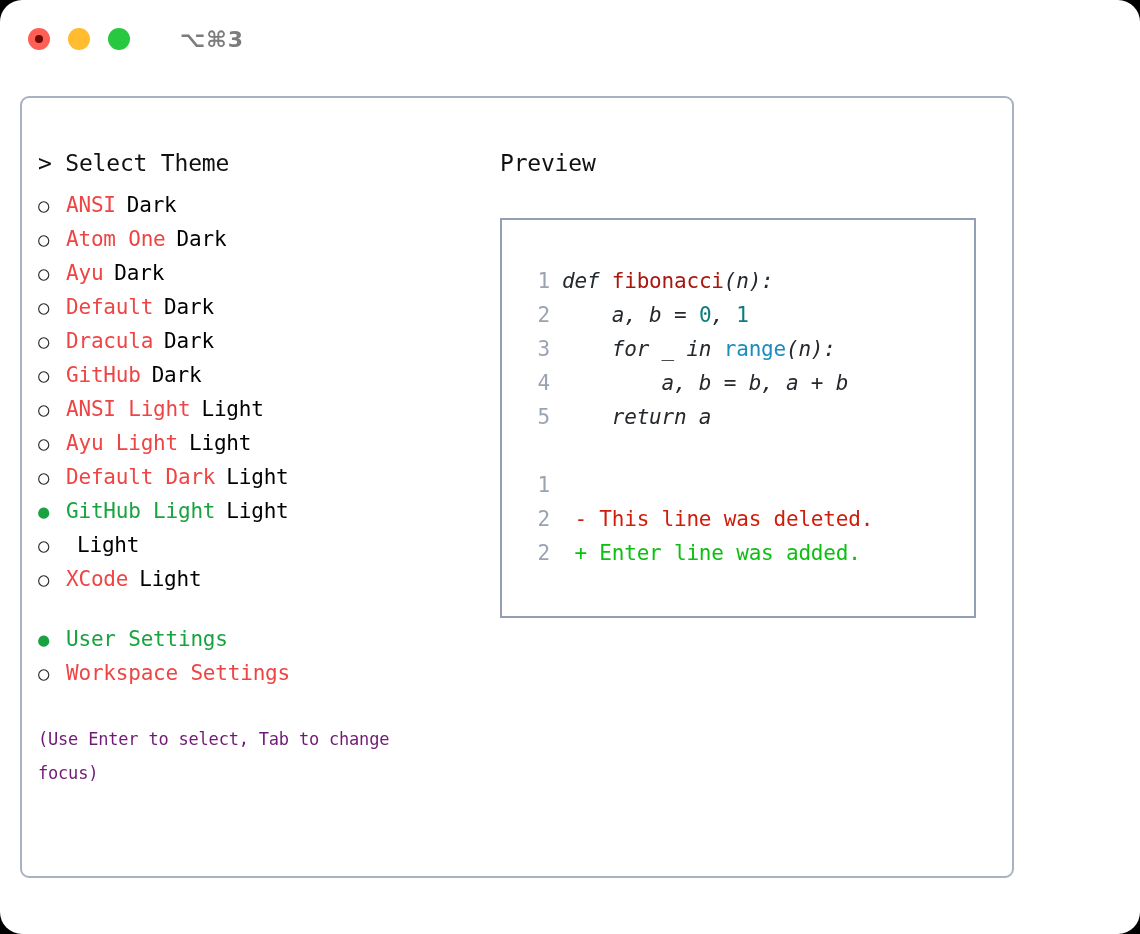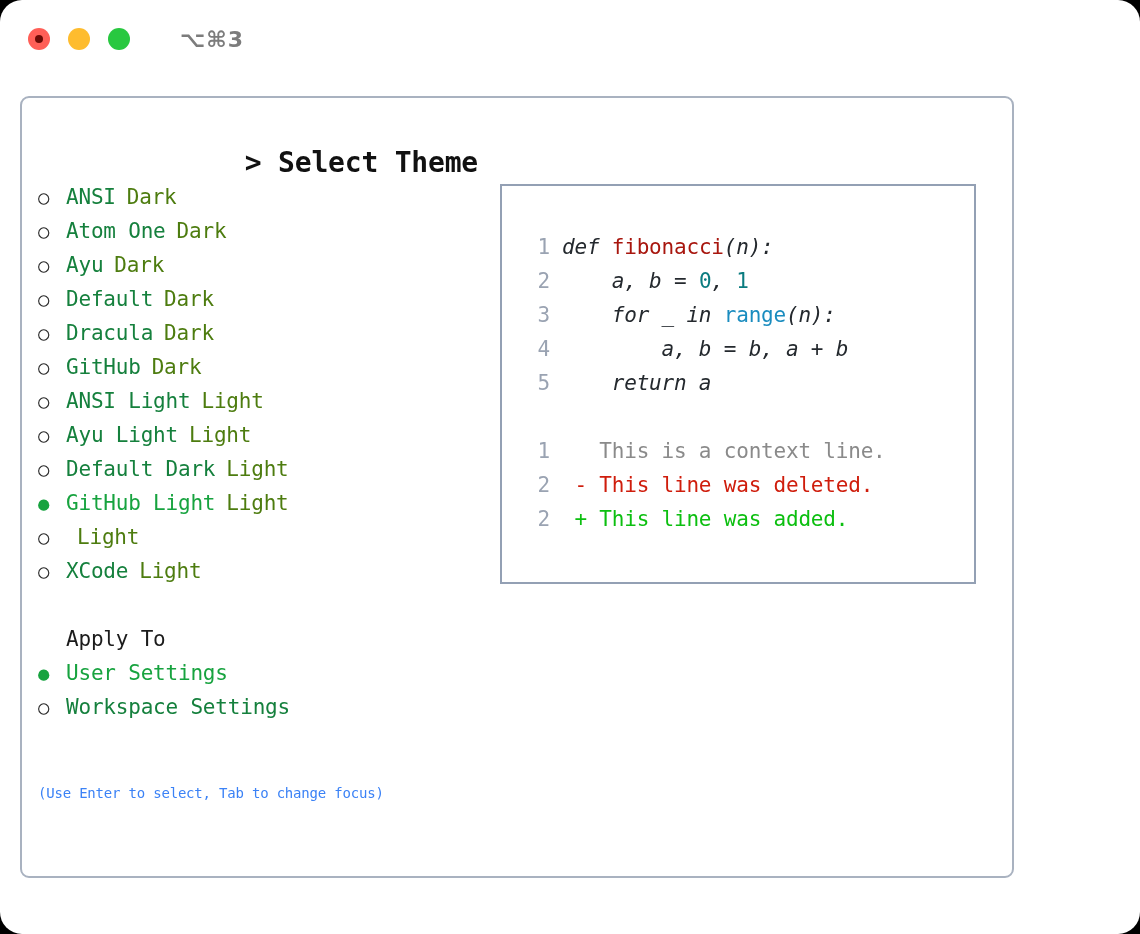--- a/index.html
+++ b/index.html
@@ -86,27 +86,26 @@
     width: 440px;
   }
   .col-right {
     position: absolute;
     left: 478px;
     top: 48px;
     width: 500px;
   }
   
   .heading {
-    font-size: 28px;
-    font-weight: 700;
+    font-size: 23px;
+    font-weight: 400;
     color: #111111;
     white-space: pre;
     line-height: 34px;
     letter-spacing: -0.2px;
-    text-align: right;
   }
   .heading .caret { color: #111111; }
 
   
   .list { margin-top: 0; }
   .row {
     display: flex;
     align-items: baseline;
     height: 34px;
     line-height: 34px;
@@ -114,43 +113,44 @@
     white-space: pre;
     letter-spacing: -0.2px;
   }
   .marker {
     width: 28px;
     flex: 0 0 28px;
     color: #2b2b2b;
     font-size: 19px;
   }
   .marker.sel { color: #17a33f; }
-  .label { color: #15803d; }
+  .label { color: #ef4444; }
   .label.sel { color: #17a33f; }
   .cat {
-    color: #4d7c0f;
+    color: #000000;
     margin-left: 11px;
+    margin-top: 8px;
   }
   .spacer-row { height: 34px; }
 
   
   .section-title {
     font-size: 21px;
     color: #1b1b1b;
     height: 34px;
     line-height: 34px;
     padding-left: 28px;
     white-space: pre;
     letter-spacing: -0.2px;
   }
   
   .hint {
-    margin-top: 52px;
-    font-size: 14px;
-    color: #3b82f6;
+    margin-top: 32px;
+    font-size: 17px;
+    color: #701a75;
     line-height: 34px;
     width: 400px;
     letter-spacing: -0.2px;
   }
   
   .code-box {
     margin-top: 38px;
     width: 476px;
     height: 400px;
     border: 2px solid #93a0b4;
@@ -212,43 +212,43 @@
           <div class="row"><span class="marker">○</span><span class="label">ANSI Light</span><span class="cat">Light</span></div>
           <div class="row"><span class="marker">○</span><span class="label">Ayu Light</span><span class="cat">Light</span></div>
           <div class="row"><span class="marker">○</span><span class="label">Default Dark</span><span class="cat">Light</span></div>
           <div class="row"><span class="marker sel">●</span><span class="label sel">GitHub Light</span><span class="cat">Light</span></div>
           <div class="row"><span class="marker">○</span><span class="cat">Light</span></div>
           <div class="row"><span class="marker">○</span><span class="label">XCode</span><span class="cat">Light</span></div>
         </div>
 
       <div class="spacer-row"></div>
 
-      <div class="section-title">Apply To</div>
 
       <div id="apply-list">
           <div class="row"><span class="marker sel">●</span><span class="label sel">User Settings</span></div>
           <div class="row"><span class="marker">○</span><span class="label">Workspace Settings</span></div>
         </div>
 
       <div class="hint">(Use Enter to select, Tab to change focus)</div>
     </div>
 
     <div class="col-right">
+      <div class="heading">Preview</div>
 
       <div class="code-box">
         <div id="code-lines">
             <div class="code-line"><span class="lno">1</span><span><span class="code-text">def </span><span class="tok-fn">fibonacci</span><span class="code-text">(n):</span></span></div>
             <div class="code-line"><span class="lno">2</span><span><span class="code-text">    a, b = </span><span class="tok-num">0</span><span class="code-text">, </span><span class="tok-num">1</span></span></div>
             <div class="code-line"><span class="lno">3</span><span><span class="code-text">    for _ in </span><span class="tok-bi">range</span><span class="code-text">(n):</span></span></div>
             <div class="code-line"><span class="lno">4</span><span><span class="code-text">        a, b = b, a + b</span></span></div>
             <div class="code-line"><span class="lno">5</span><span><span class="code-text">    return a</span></span></div>
           </div>
         <div class="blank-line"></div>
         <div id="diff-lines">
-            <div class="code-line"><span class="lno">1</span><span class="diff-ctx">   This is a context line.</span></div>
+            <div class="code-line"><span class="lno">1</span></div>
             <div class="code-line"><span class="lno">2</span><span class="diff-del"> - This line was deleted.</span></div>
-            <div class="code-line"><span class="lno">2</span><span class="diff-add"> + This line was added.</span></div>
+            <div class="code-line"><span class="lno">2</span><span class="diff-add"> + Enter line was added.</span></div>
           </div>
       </div>
     </div>
 
   </div>
 </div>
 
 </body></html>

